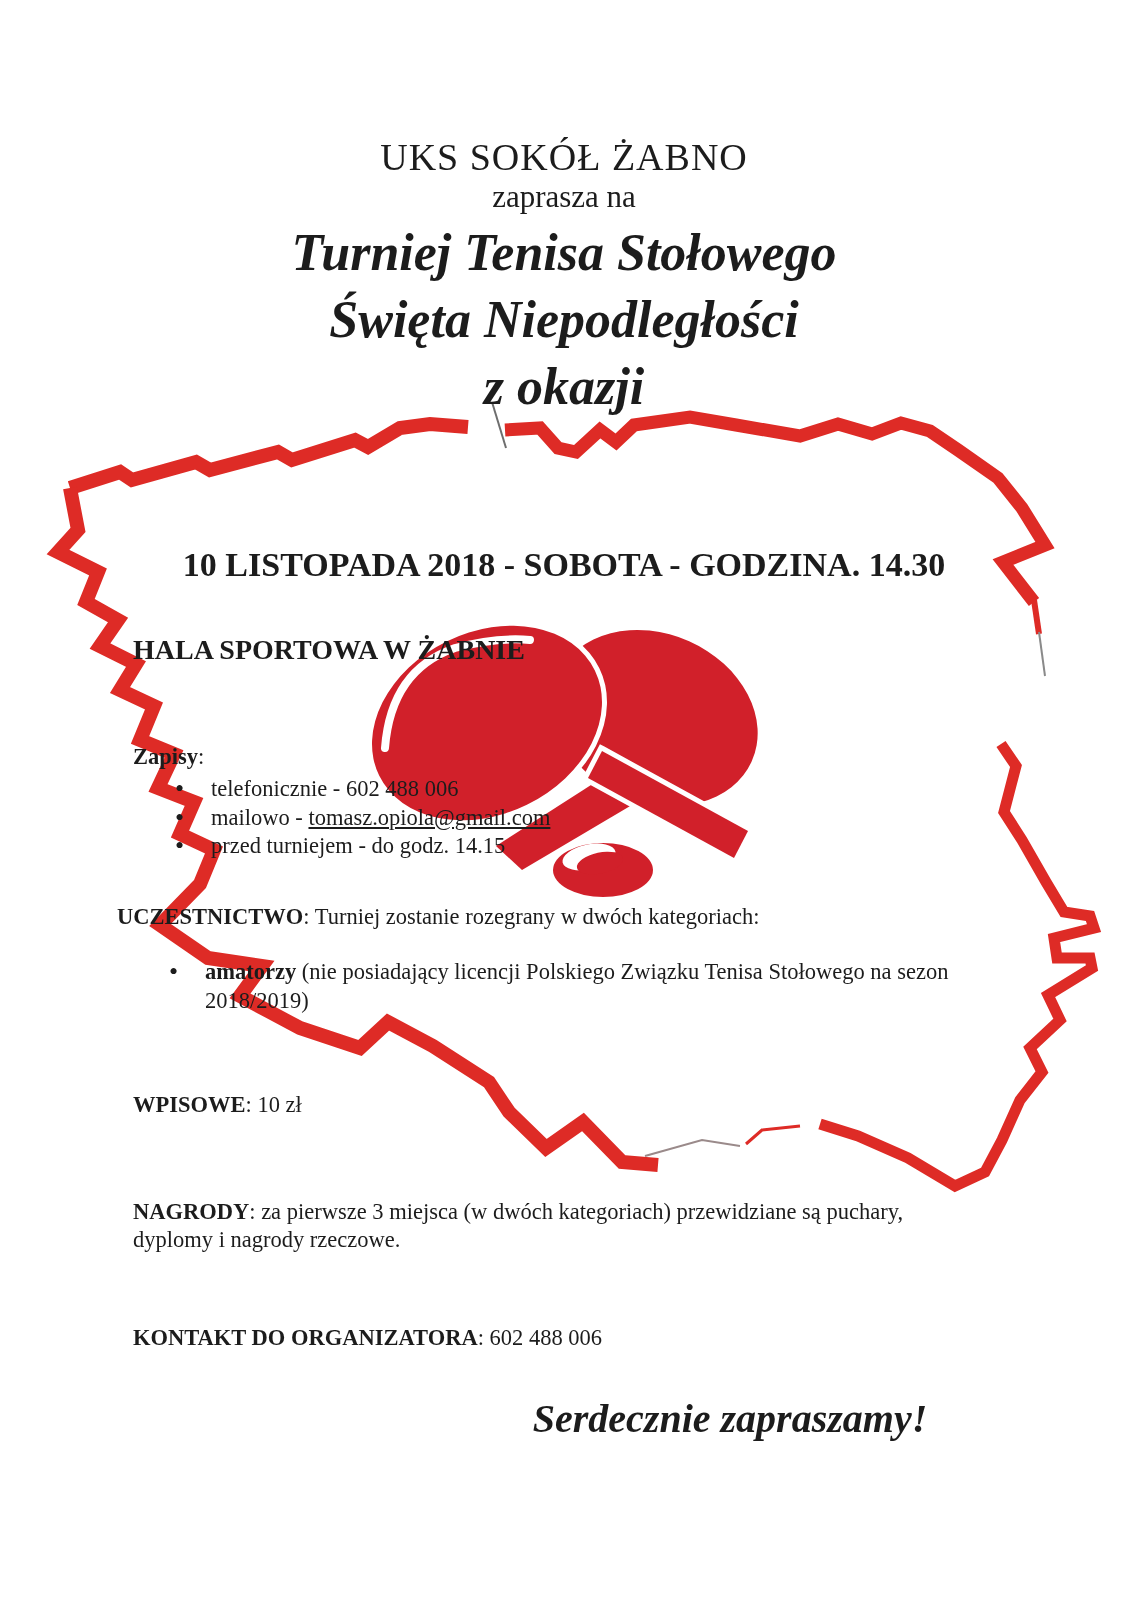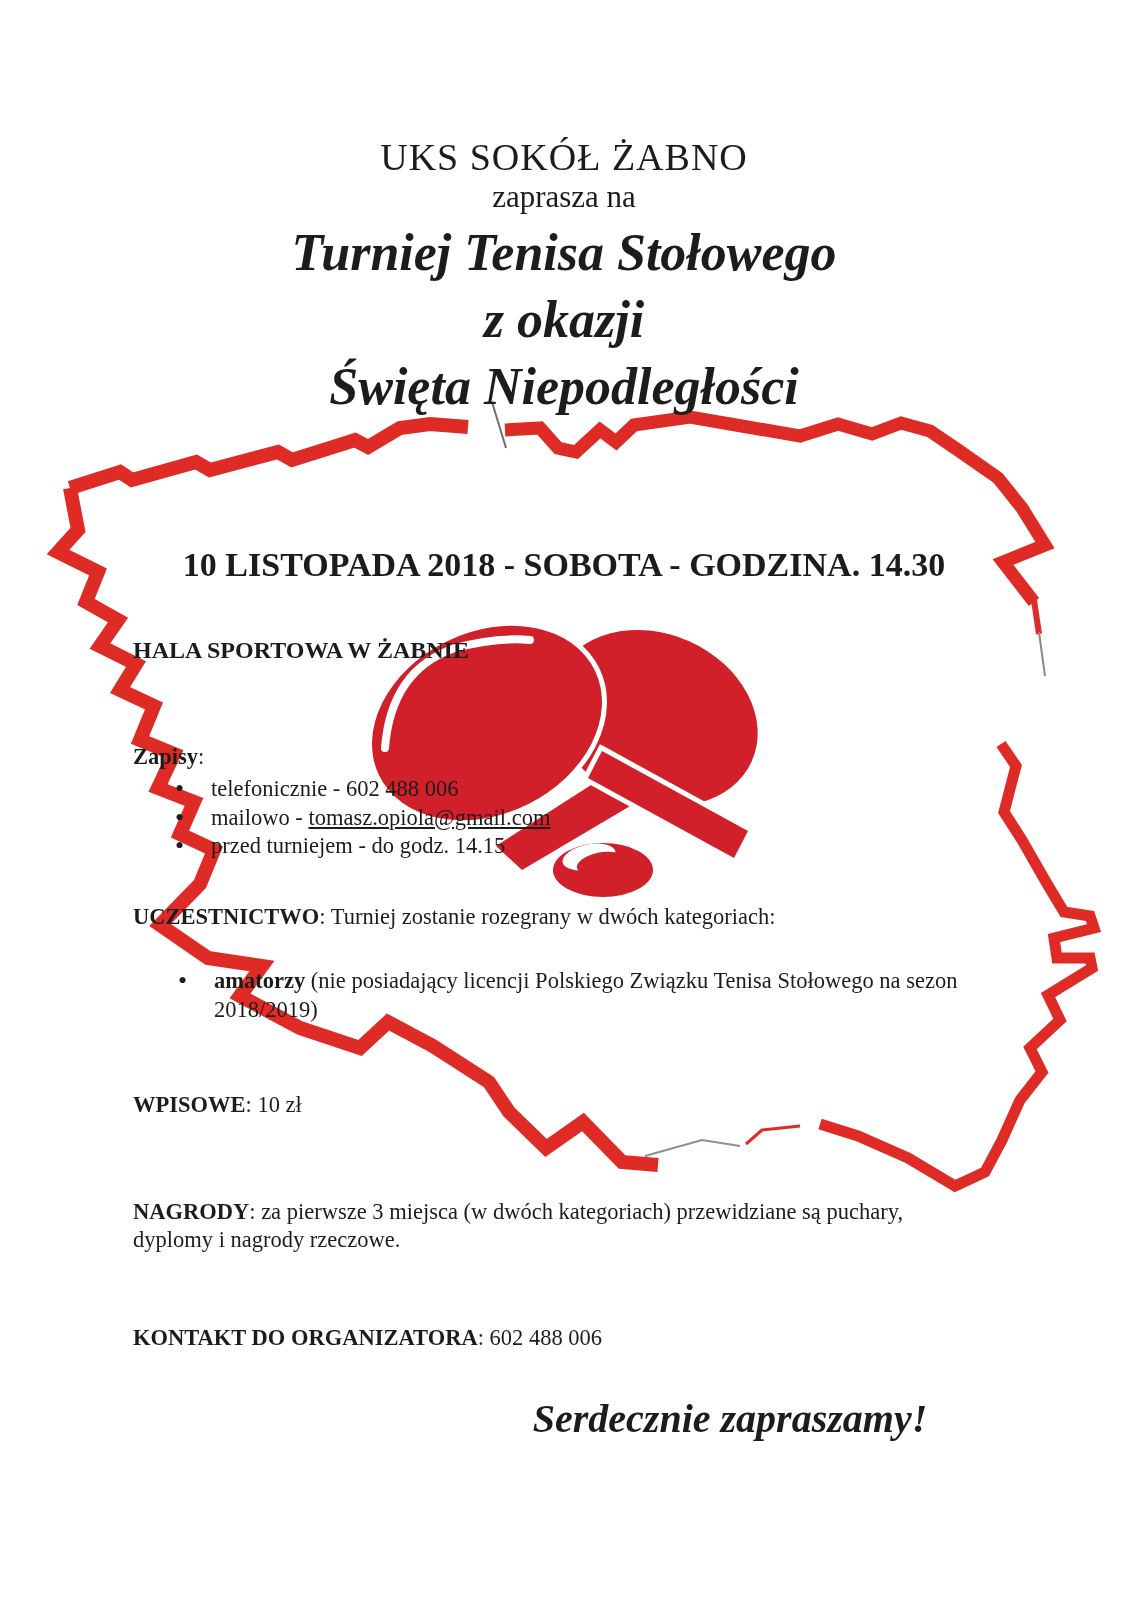--- a/index.html
+++ b/index.html
@@ -12,29 +12,29 @@
   #map-layer{position:absolute;left:0;top:0;width:1131px;height:1600px;z-index:0;}
 
   .center-line{left:0;width:1128px;text-align:center;white-space:nowrap;}
   .club{top:136px;font-size:38px;line-height:42px;letter-spacing:1px;}
   .invites{top:179px;font-size:31px;line-height:36px;}
   .title-block{top:219px;font-size:52px;line-height:67px;font-weight:bold;font-style:italic;}
   .date-line{top:544px;font-size:34px;line-height:42px;font-weight:bold;}
 
   .body-text{font-size:22.5px;line-height:28px;}
   .venue{left:133px;top:636px;}
-  .venue .v-name{font-weight:bold;font-size:24px;}
+  .venue .v-name{font-weight:bold;font-size:28px;}
   .label-b{font-weight:bold;}
   .zapisy{left:133px;top:743px;}
   .blist{left:133px;top:769px;width:860px;list-style:none;margin:6px;padding:0;}
   .blist li{position:relative;padding-left:72px;line-height:28.5px;white-space:nowrap;}
   .blist li::before{content:"\2022";position:absolute;left:36px;font-size:26px;}
   .email-link{color:inherit;text-decoration:underline;cursor:pointer;}
-  .uczest{left:133px;top:903px;white-space:nowrap;}
-  .cats{left:133px;top:958px;width:852px;list-style:none;margin:9px;padding:0;}
+  .uczest{left:117px;top:903px;white-space:nowrap;}
+  .cats{left:133px;top:958px;width:852px;list-style:none;margin:0;padding:0;}
   .cats li{position:relative;padding-left:72px;line-height:28.5px;margin-bottom:1px;}
   .cats li::before{content:"\2022";position:absolute;left:36px;font-size:26px;}
   .cat-l1{display:block;white-space:nowrap;}
   .cat-l1.just{white-space:normal;text-align:justify;text-align-last:justify;width:780px;}
   .wpisowe{left:133px;top:1091px;white-space:nowrap;}
   .nagrody{left:133px;top:1198px;width:860px;}
   .kontakt{left:133px;top:1324px;white-space:nowrap;}
   .closing{left:470px;top:1394px;width:520px;text-align:center;
     font-family:Liberation Serif, serif;font-weight:bold;font-style:italic;
     font-size:40px;line-height:50px;white-space:nowrap;}
@@ -81,22 +81,22 @@
     <ellipse cx="589" cy="857" rx="27" ry="12.5" transform="rotate(-12 589 857)" fill="#ffffff"></ellipse>
     <ellipse cx="600" cy="863" rx="23.5" ry="10.5" transform="rotate(-12 600 863)" fill="#d1202a"></ellipse>
   </g>
 </svg>
 
 <div class="abs z2 center-line club">UKS SOKÓŁ ŻABNO</div>
 <div class="abs z2 center-line invites">zaprasza na</div>
 
 <div class="abs z2 center-line title-block">
   <div>Turniej Tenisa Stołowego</div>
+  <div>Święta Niepodległości</div>
   <div>z okazji</div>
-  <div>Święta Niepodległości</div>
 </div>
 
 <div class="abs z2 center-line date-line">10 LISTOPADA 2018 - SOBOTA - GODZINA. 14.30</div>
 
 <div class="abs z2 body-text venue">
   <div class="v-name">HALA SPORTOWA W ŻABNIE</div>
 </div>
 
 <div class="abs z2 body-text zapisy"><span class="label-b">Zapisy</span><span>:</span></div>
 

